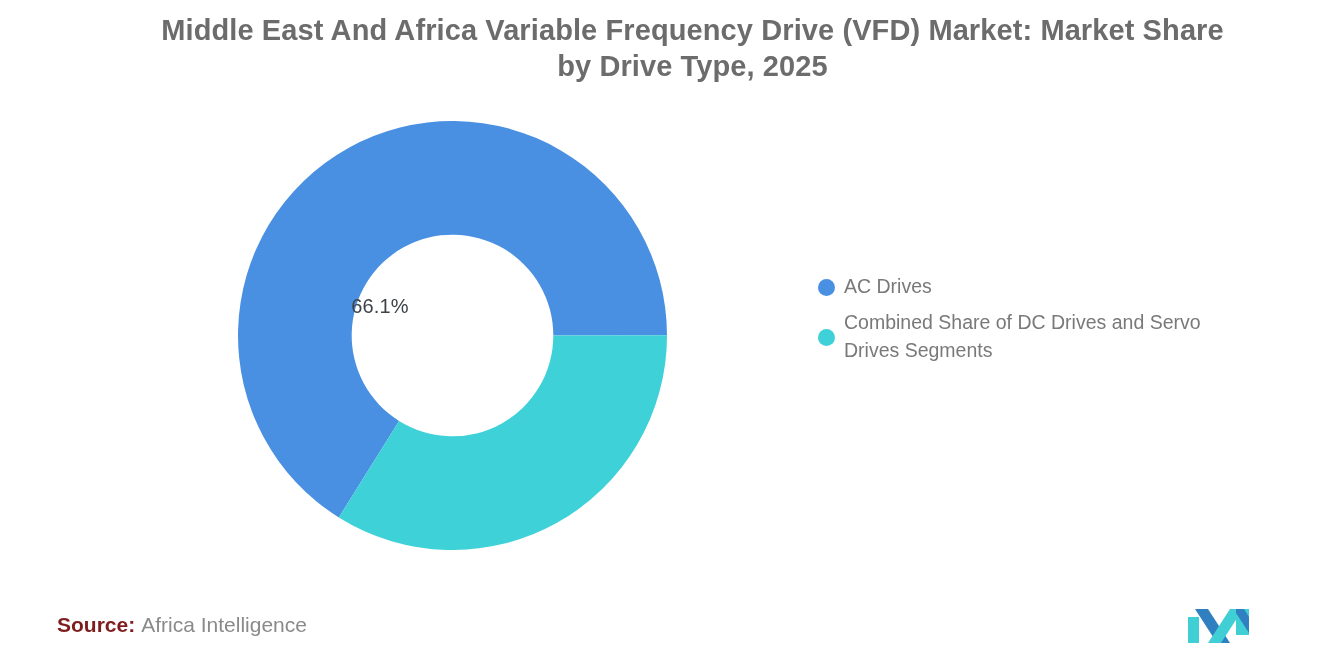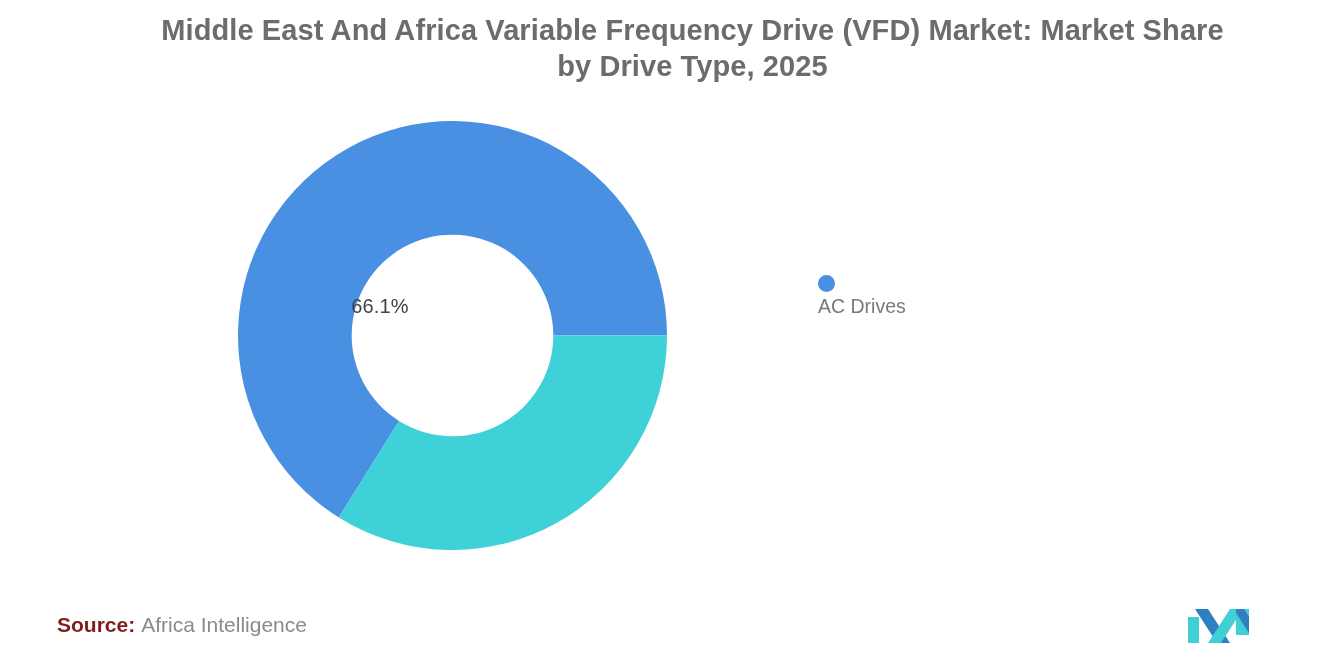--- a/index.html
+++ b/index.html
@@ -69,23 +69,22 @@
 
   
   #legend {
     position: absolute;
     left: 818px;
     top: 272px;
     width: 450px;
   }
   .legend-item {
     display: flex;
-    align-items: flex-start;
+    align-items: center;
     margin-bottom: 8px;
-    flex-direction: column;
   }
   .legend-swatch {
     flex: 0 0 auto;
     width: 17px;
     height: 17px;
     border-radius: 50%;
     margin-top: 3px;
     margin-right: 9px;
   }
   .legend-label {
@@ -152,20 +151,24 @@
   <div id="slice-label-0">66.1%</div>
 </div>
 
 <div id="legend">
 
   <div class="legend-item">
     <span class="legend-swatch" style="background:#4a90e2"></span>
     <span class="legend-label">AC Drives</span>
   </div>
 
+  <div class="legend-item">
+    <span class="legend-swatch" style="background:#3fd1d8"></span>
+    <span class="legend-label">Combined Share of DC Drives and Servo Drives Segments</span>
+  </div>
 
 </div>
 
 <div id="footer">
 
   <div id="source-line">
     <span id="source-label">Source:</span><span id="source-value">Africa Intelligence</span>
   </div>
 
   <div id="brand-logo">

